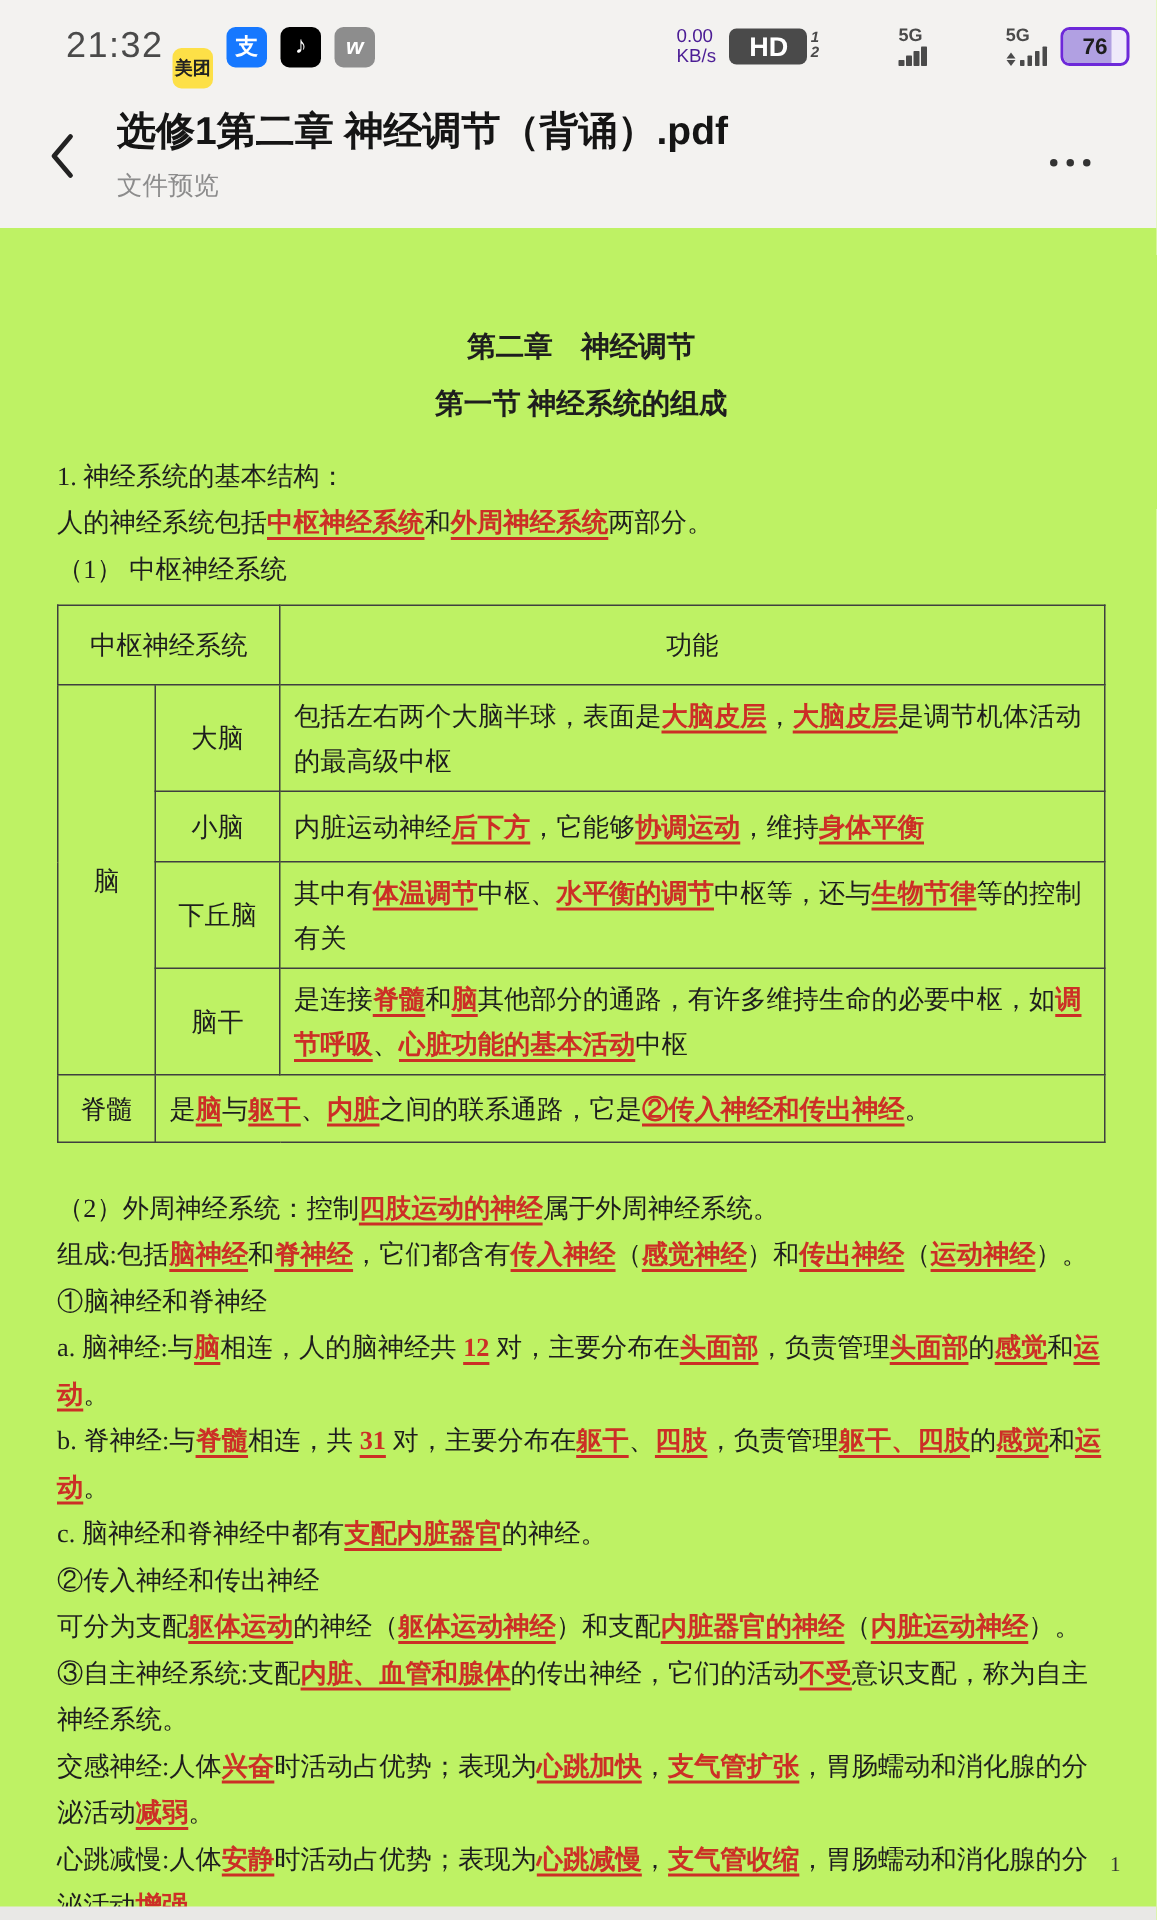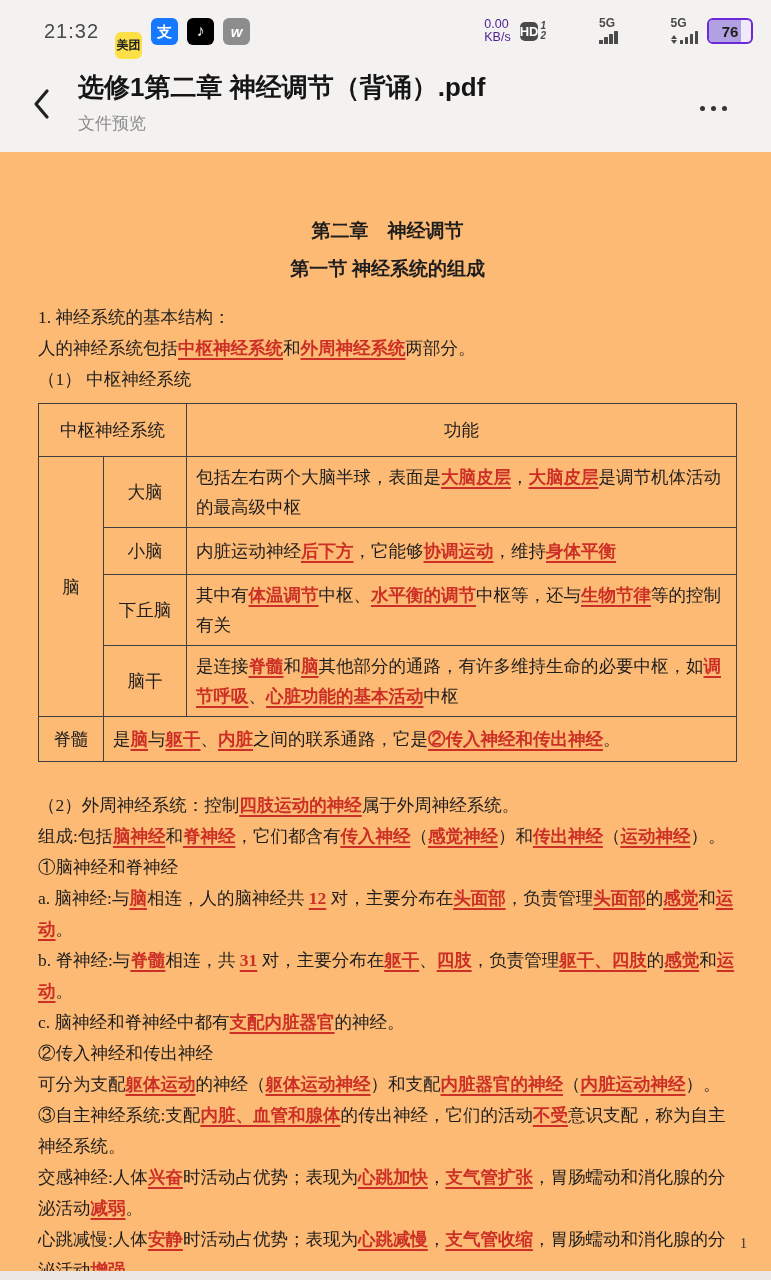--- a/index.html
+++ b/index.html
@@ -7,33 +7,33 @@
        font-family:"Liberation Sans",sans-serif;}
   :root{--red:#cc2f26;}
 
   
   .top-block{position:absolute;top:0;left:0;right:0;height:152px;background:#f3f2f0;
              border-bottom:1px solid #e2e0de;}
 
   
   .statusbar{position:absolute;top:0;left:0;right:0;height:56px;display:flex;align-items:center;
              padding:6px 18px 0 44px;box-sizing:border-box;color:#4a4a4a;}
-  .time{font-size:20px;font-weight:500;letter-spacing:1px;margin-right:16px;}
+  .time{font-size:24px;font-weight:500;letter-spacing:1px;margin-right:6px;}
   .notif-icons{display:flex;gap:9px;align-items:center;}
   .app-ic{width:27px;height:27px;border-radius:6px;display:flex;align-items:center;justify-content:center;
           font-size:12px;font-weight:700;line-height:1;overflow:hidden;}
   .meituan{background:#fde047;color:#222;margin-top:28px;}
   .alipay{background:#1678ff;color:#fff;font-size:15px;}
   .tiktok{background:#000;color:#fff;font-size:16px;}
   .grayapp{background:#8d8d8d;color:#fff;font-size:15px;font-style:italic;}
   .sb-right{margin-left:auto;display:flex;align-items:center;gap:9px;}
   .speed{text-align:left;font-size:12.5px;line-height:13px;color:#4c1d95;}
   .hd-wrap{display:flex;align-items:center;gap:2px;}
-  .hd-badge{background:#4a4a4a;color:#fff;font-weight:700;font-size:13px;border-radius:5px;
-            padding:3px 0;line-height:1;}
+  .hd-badge{background:#4a4a4a;color:#fff;font-weight:700;font-size:18px;border-radius:5px;
+            padding:3px 13px;line-height:1;}
   .sim-col{display:flex;flex-direction:column;font-size:10px;line-height:10px;font-weight:700;color:#4a4a4a;}
   .sig{display:flex;flex-direction:column;align-items:flex-start;margin-left:44px;}
   .sig-label{font-size:12px;font-weight:700;line-height:11px;color:#4a4a4a;}
   .sig-row{display:flex;align-items:flex-end;gap:2px;margin-top:2px;}
   .bars{display:flex;align-items:flex-end;gap:1.5px;}
   .bars i{display:block;width:3.5px;background:#4a4a4a;border-radius:0.5px;}
   .bars i:nth-child(1){height:4px;}.bars i:nth-child(2){height:7px;}
   .bars i:nth-child(3){height:10px;}.bars i:nth-child(4){height:13px;}
   .updown{display:flex;flex-direction:column;gap:1px;margin-right:1px;}
   .updown b{display:block;width:0;height:0;border-left:3px solid transparent;border-right:3px solid transparent;}
@@ -50,21 +50,21 @@
   .appbar{position:absolute;top:56px;left:0;right:0;height:96px;}
   .back-btn{position:absolute;left:26px;top:28px;width:30px;height:40px;cursor:pointer;
             display:flex;align-items:center;justify-content:center;}
   .titlewrap{position:absolute;left:78px;top:14px;right:90px;}
   .file-title{font-size:26px;font-weight:600;color:#151515;white-space:nowrap;overflow:hidden;}
   .file-subtitle{font-size:17px;color:#8c8c8c;margin-top:7px;}
   .more-btn{position:absolute;right:38px;top:44px;display:flex;gap:6px;cursor:pointer;padding:6px;}
   .more-btn i{width:5px;height:5px;border-radius:50%;background:#333;display:block;}
 
   
-  .doc{position:absolute;top:152px;left:0;right:0;bottom:0;background:#fdba74;
+  .doc{position:absolute;top:152px;left:0;right:0;bottom:0;background:#bef264;
        font-family:"Liberation Serif","DejaVu Serif",serif;color:#1e1e1e;}
   .doc-inner{padding:66px 34px 0 38px;}
   .doc h1,.doc h2{font-size:19px;font-weight:700;text-align:center;margin:0;}
   .doc h1{margin-bottom:12px;}
   .doc h2{margin-bottom:20px;}
   .doc p{margin:0;font-size:17.5px;line-height:31px;white-space:pre-wrap;}
   .hl{color:var(--red);font-weight:700;text-decoration:underline;
       text-decoration-thickness:2px;text-underline-offset:4px;}
 
   table.cns{width:100%;border-collapse:collapse;margin:8px 0 28px 0;}

